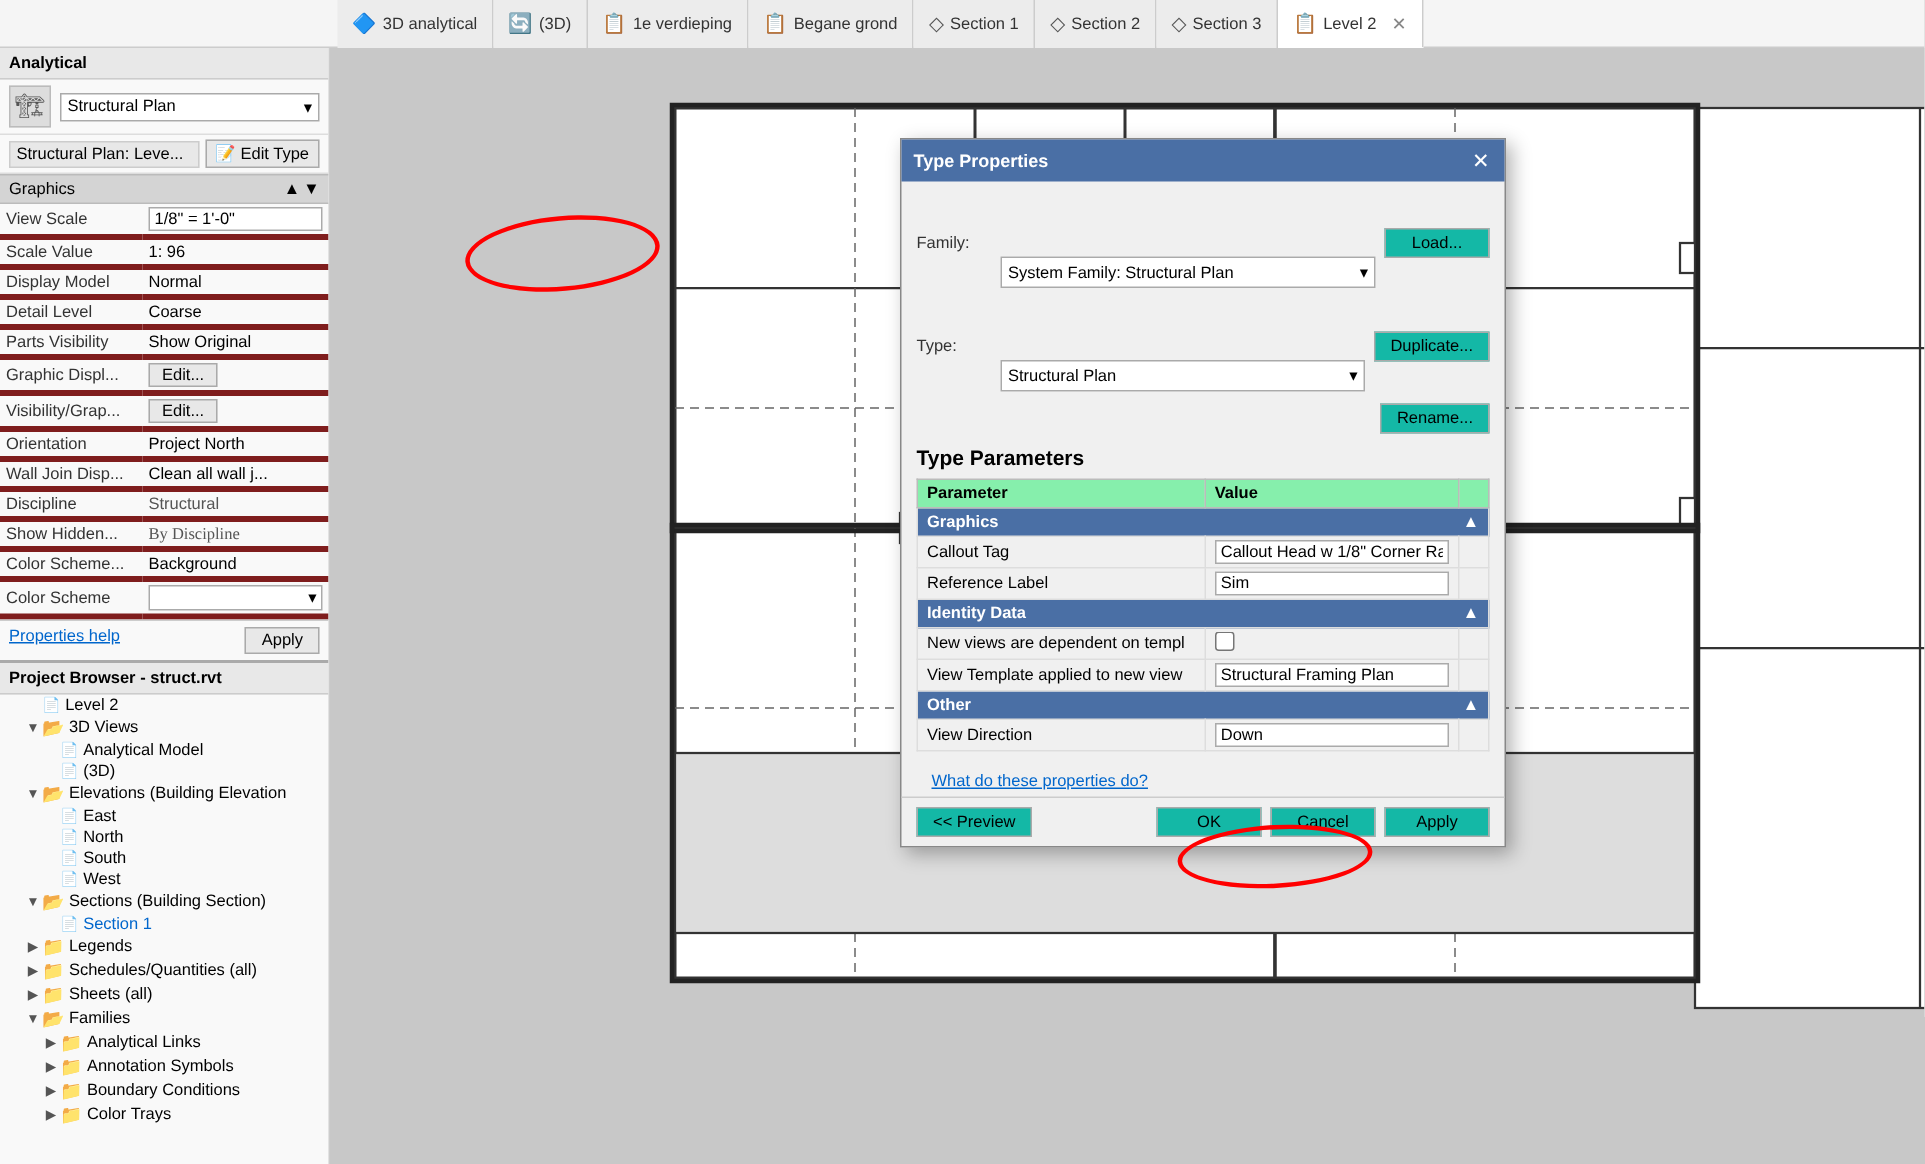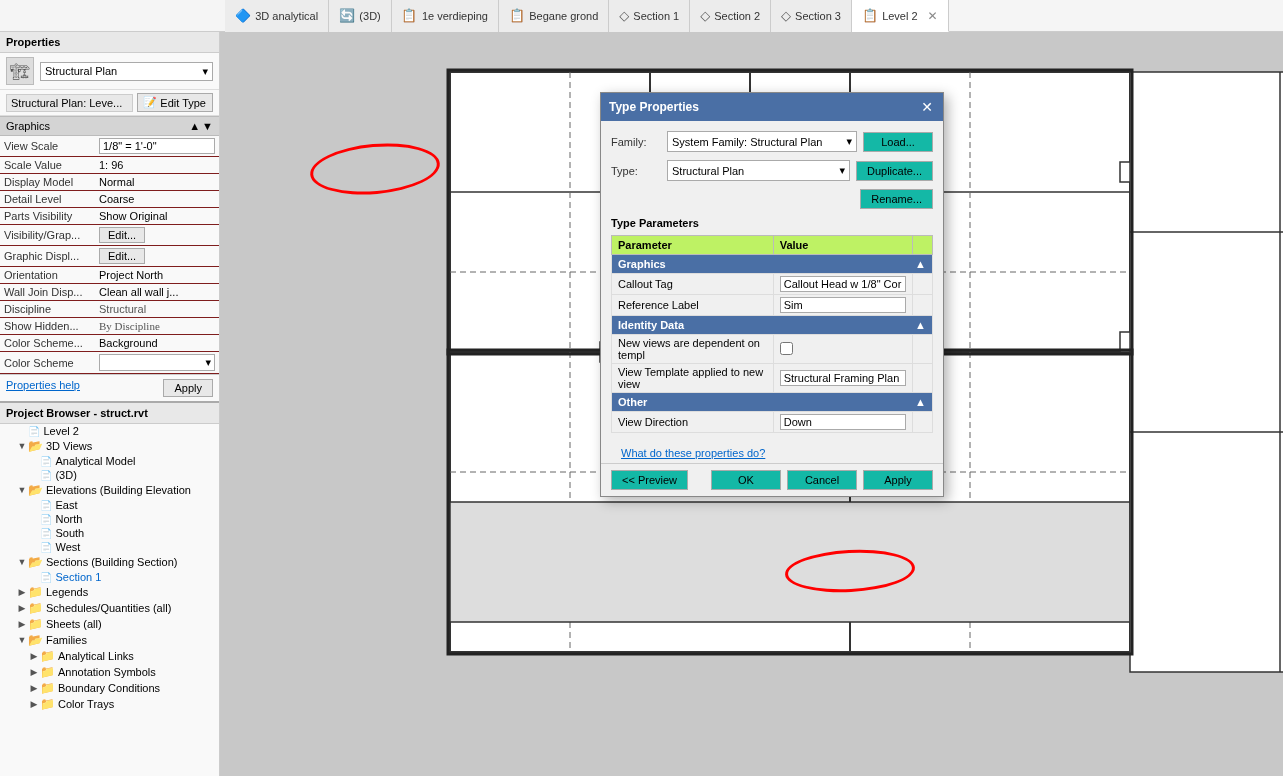--- a/index.html
+++ b/index.html
@@ -129,21 +129,21 @@
       display: flex; gap: 2px;
     }
 
     .props-table {
       width: 100%;
       border-collapse: collapse;
       font-size: 11px;
     }
 
     .props-table tr {
-      border-bottom: 1px solid #7f1d1d;
+      border-bottom: 4px solid #7f1d1d;
     }
 
     .props-table td {
       padding: 2px 4px;
       vertical-align: middle;
     }
 
     .props-table td:first-child {
       width: 95px;
       color: #333;
@@ -248,21 +248,21 @@
     .dialog-overlay {
       position: absolute;
       top: 0; left: 0; right: 0; bottom: 0;
       z-index: 100;
     }
 
     .dialog {
       position: absolute;
       top: 60px;
       left: 380px;
-      width: 344px;
+      width: 404px;
       background: #f0f0f0;
       border: 1px solid #888;
       box-shadow: 4px 4px 12px rgba(0,0,0,0.3);
     }
 
     .dialog-titlebar {
       background: #4a6fa5;
       color: white;
       padding: 6px 8px;
       display: flex;
@@ -300,46 +300,47 @@
 
     .dialog-select {
       flex: 1;
       border: 1px solid #aaa;
       background: white;
       padding: 3px 4px;
       font-size: 11px;
       display: flex;
       align-items: center;
       justify-content: space-between;
+      margin-top: 40px;
     }
 
     .dialog-btn {
       background: #14b8a6;
       border: 1px solid #aaa;
       padding: 3px 10px;
       font-size: 11px;
       cursor: pointer;
       min-width: 70px;
     }
 
     .type-params-label {
-      font-size: 11px;
+      font-size: 14px;
       font-weight: bold;
       margin-bottom: 6px;
     }
 
     .params-table {
       width: 100%;
       border-collapse: collapse;
       font-size: 11px;
       border: 1px solid #bbb;
     }
 
     .params-table th {
-      background: #bef264;
+      background: #86efac;
       padding: 3px 6px;
       text-align: left;
       border: 1px solid #bbb;
       font-weight: bold;
     }
 
     .params-table td {
       padding: 2px 6px;
       border: 1px solid #ddd;
       vertical-align: middle;
@@ -446,21 +447,21 @@
     <span>Level 2</span>
     <span class="tab-close">✕</span>
   </div>
 </div>
 
 <div class="main-layout">
 
   <div class="left-panel" style="position:relative;">
 
     <div class="properties-header">
-      <span>Properties</span>
+      <span>Analytical</span>
     </div>
 
     <div class="properties-type-row">
       <div class="properties-icon">
         <span>🏗</span>
       </div>
       <div class="properties-dropdown">
         <span>Structural Plan</span>
         <span>▾</span>
       </div>
@@ -500,25 +501,25 @@
           </tr>
           <tr>
             <td>Detail Level</td>
             <td>Coarse</td>
           </tr>
           <tr>
             <td>Parts Visibility</td>
             <td>Show Original</td>
           </tr>
           <tr>
+            <td>Graphic Displ...</td>
+            <td><button class="props-value-btn">Edit...</button></td>
+          </tr>
+          <tr>
             <td>Visibility/Grap...</td>
-            <td><button class="props-value-btn">Edit...</button></td>
-          </tr>
-          <tr>
-            <td>Graphic Displ...</td>
             <td><button class="props-value-btn">Edit...</button></td>
           </tr>
           <tr>
             <td>Orientation</td>
             <td>Project North</td>
           </tr>
           <tr>
             <td>Wall Join Disp...</td>
             <td>Clean all wall j...</td>
           </tr>

